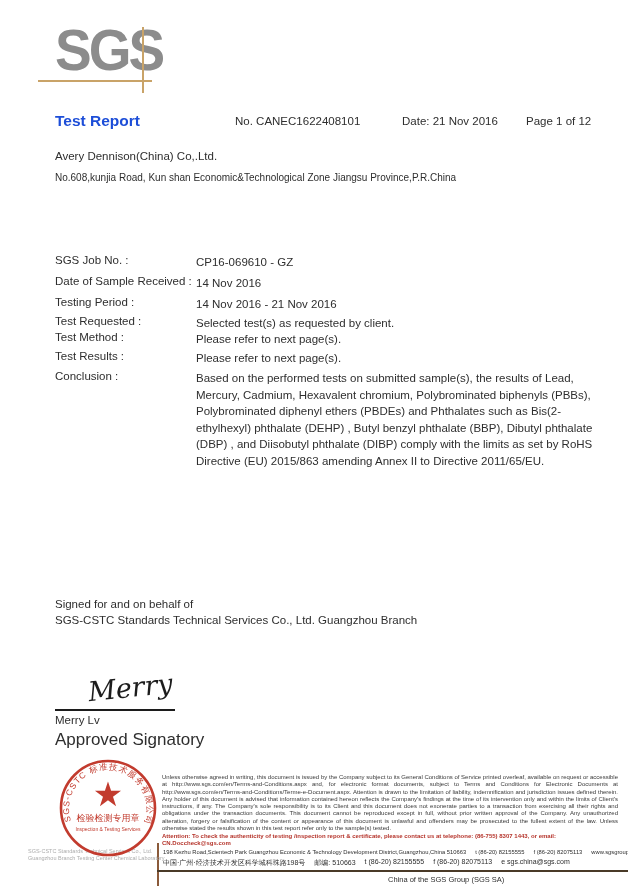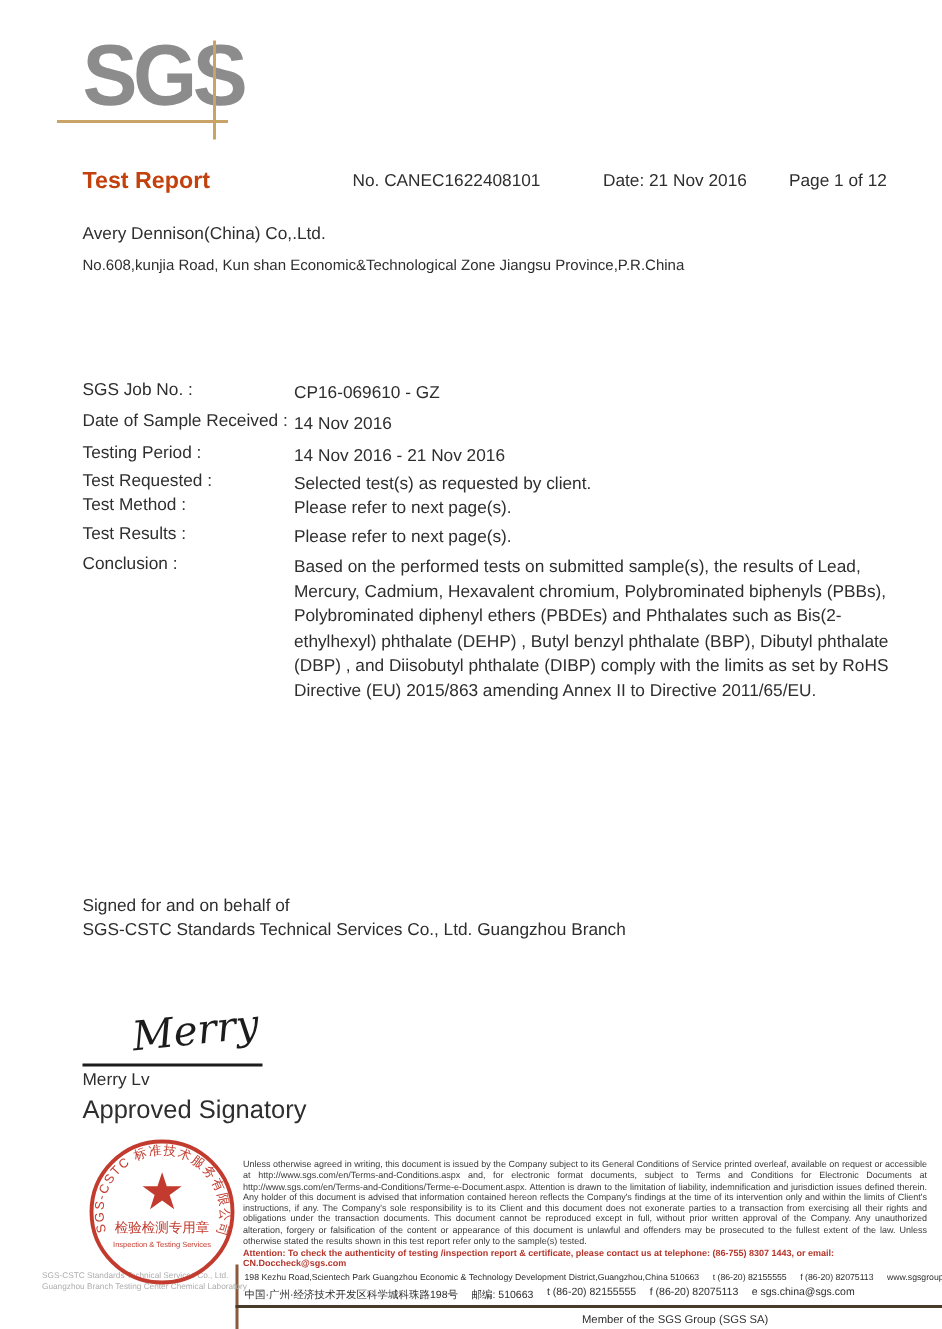--- a/index.html
+++ b/index.html
@@ -13,21 +13,21 @@
   .logo-text {
     position:absolute; left:55px; top:18px;
     font-size:55px; font-weight:bold; color:#8c8c8c;
     letter-spacing:-3px; font-family:"Liberation Sans", sans-serif;
     transform:scaleY(1.05);
   }
   .crop-h { position:absolute; left:38px; top:80px; width:114px; height:2px; background:#c9a368; }
   .crop-v { position:absolute; left:142px; top:27px; width:2px; height:66px; background:#c9a368; }
   
   .header-row { position:absolute; left:0; top:115px; width:628px; font-size:11.5px; }
-  .header-row .title { position:absolute; left:55px; top:-3px; font-size:15.5px; font-weight:bold; color:#c2410c; }
+  .header-row .title { position:absolute; left:55px; top:-3px; font-size:15.5px; font-weight:bold; color:#1d4ed8; }
   .header-row .no   { position:absolute; left:235px; top:0; }
   .header-row .date { position:absolute; left:390px; top:0;padding-left:12px; }
   .header-row .pg   { position:absolute; left:502px; top:0;margin-left:24px; }
   
   .client-name    { position:absolute; left:55px; top:150px; font-size:11.5px; }
   .client-address { position:absolute; left:55px; top:172px; font-size:10px; }
   
   .sample-statement { position:absolute; left:55px; top:231px; font-size:11.5px; }
   .field-row { position:absolute; left:55px; width:545px; font-size:11.5px; }
   .field-row .lbl { position:absolute; left:0; top:0; width:140px; }
@@ -145,15 +145,15 @@
   <div class="addr-row addr-row-2">
     <span>中国·广州·经济技术开发区科学城科珠路198号</span>
     <span>邮编: 510663</span>
     <span>t (86-20) 82155555</span>
     <span>f (86-20) 82075113</span>
     <span>e sgs.china@sgs.com</span>
   </div>
 
   <div class="footer-vline"></div>
   <div class="footer-hline"></div>
-  <div class="member-line">Member of the SGS Group (SGS SA)</div>
+  <div class="member-line">China of the SGS Group (SGS SA)</div>
 
 </div>
 
 </body></html>

